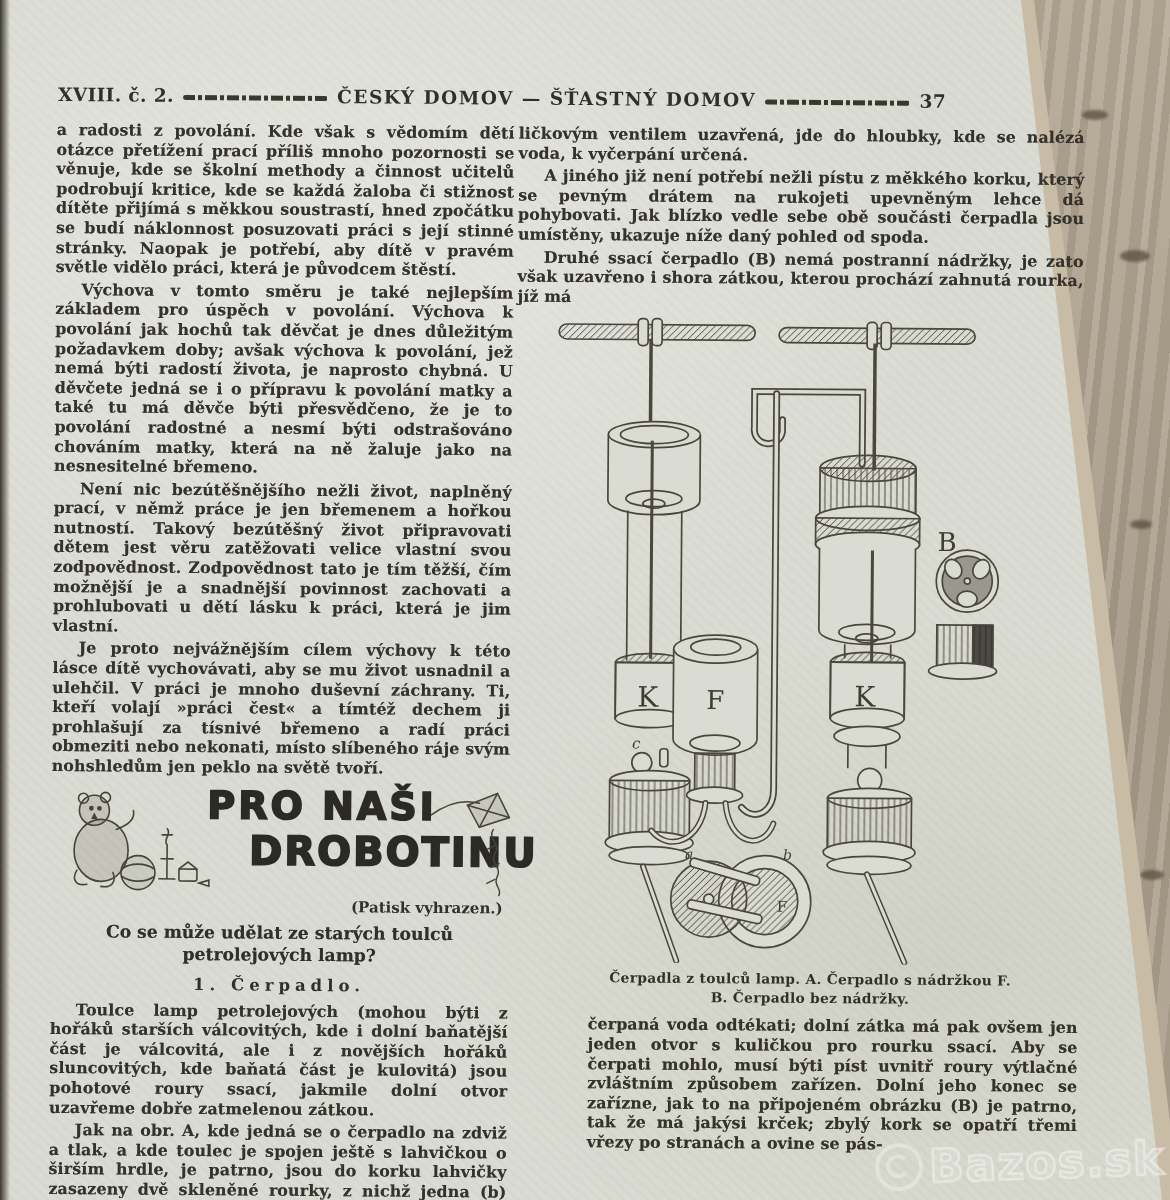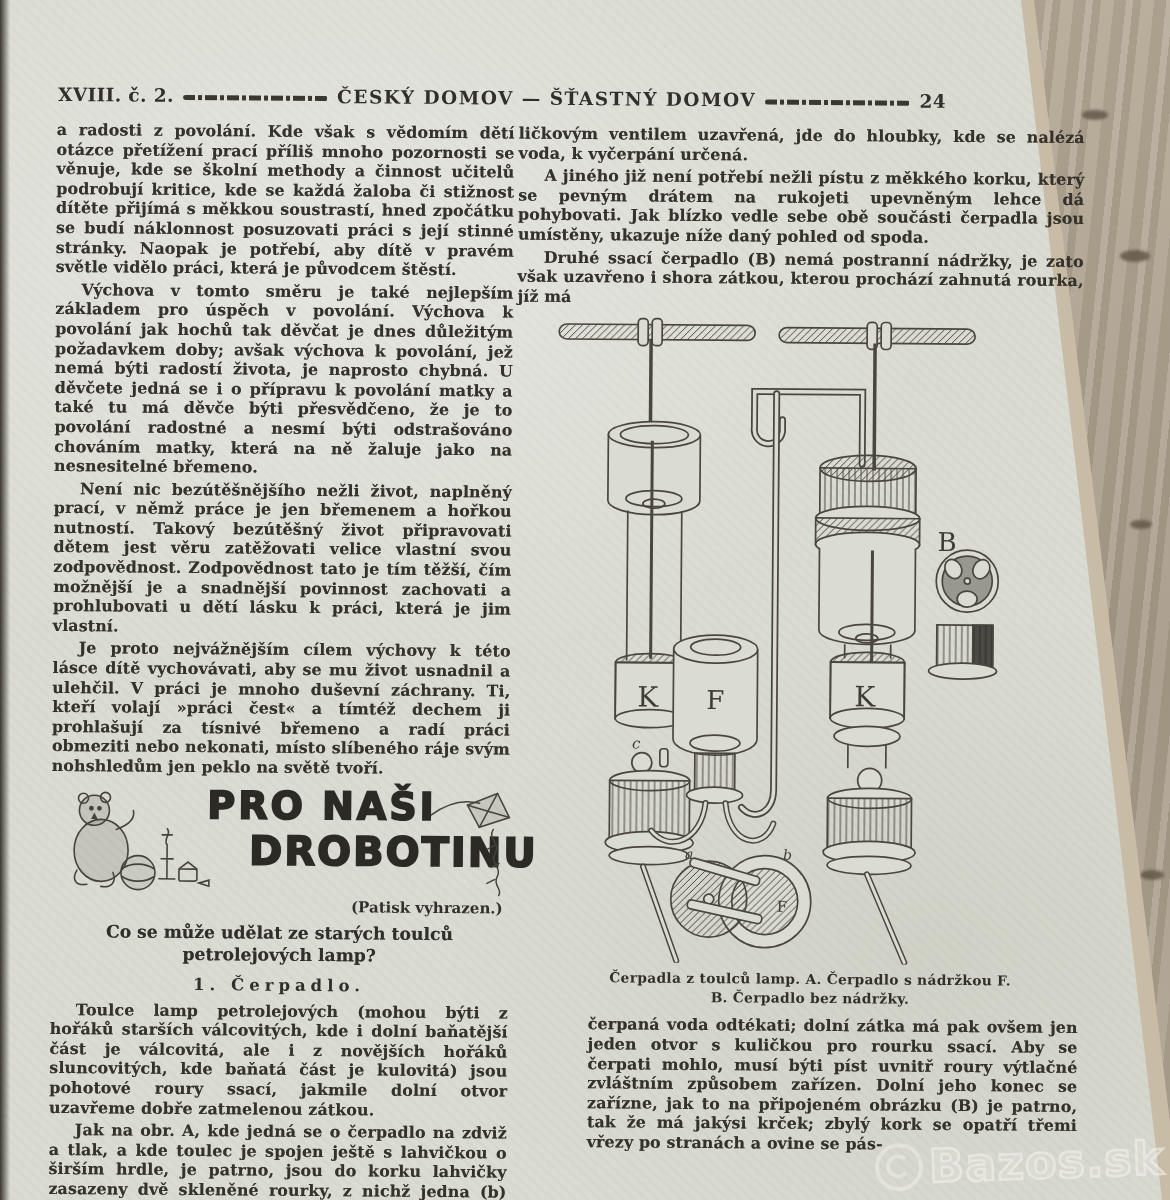--- a/index.html
+++ b/index.html
@@ -82,21 +82,21 @@
   <div class="page"></div>
   <div class="gutter"></div>
 
   <div class="content">
 
     <div class="header">
       <span>XVIII. č. 2.</span>
       <span class="ornament"></span>
       <span class="journal-title">ČESKÝ DOMOV — ŠŤASTNÝ DOMOV</span>
       <span class="ornament"></span>
-      <span>24</span>
+      <span>37</span>
     </div>
 
     <div class="col-left">
       <p class="body noindent">a radosti z povolání. Kde však s vědomím dětí otázce přetížení prací příliš mnoho pozornosti se věnuje, kde se školní methody a činnost učitelů podrobují kritice, kde se každá žaloba či stižnost dítěte přijímá s měkkou soustrastí, hned zpočátku se budí náklonnost posuzovati práci s její stinné stránky. Naopak je potřebí, aby dítě v pravém světle vidělo práci, která je původcem štěstí.</p>
       <p class="body">Výchova v tomto směru je také nejlepším základem pro úspěch v povolání. Výchova k povolání jak hochů tak děvčat je dnes důležitým požadavkem doby; avšak výchova k povolání, jež nemá býti radostí života, je naprosto chybná. U děvčete jedná se i o přípravu k povolání matky a také tu má děvče býti přesvědčeno, že je to povolání radostné a nesmí býti odstrašováno chováním matky, která na ně žaluje jako na nesnesitelné břemeno.</p>
       <p class="body">Není nic bezútěšnějšího nežli život, naplněný prací, v němž práce je jen břemenem a hořkou nutností. Takový bezútěšný život připravovati dětem jest věru zatěžovati velice vlastní svou zodpovědnost. Zodpovědnost tato je tím těžší, čím možnější je a snadnější povinnost zachovati a prohlubovati u dětí lásku k práci, která je jim vlastní.</p>
       <p class="body">Je proto nejvážnějším cílem výchovy k této lásce dítě vychovávati, aby se mu život usnadnil a ulehčil. V práci je mnoho duševní záchrany. Ti, kteří volají »práci čest« a tímtéž dechem ji prohlašují za tísnivé břemeno a radí práci obmeziti nebo nekonati, místo slíbeného ráje svým nohshledům jen peklo na světě tvoří.</p>
 
       <div class="masthead">
         <svg width="150" height="110" viewBox="0 0 150 110">

